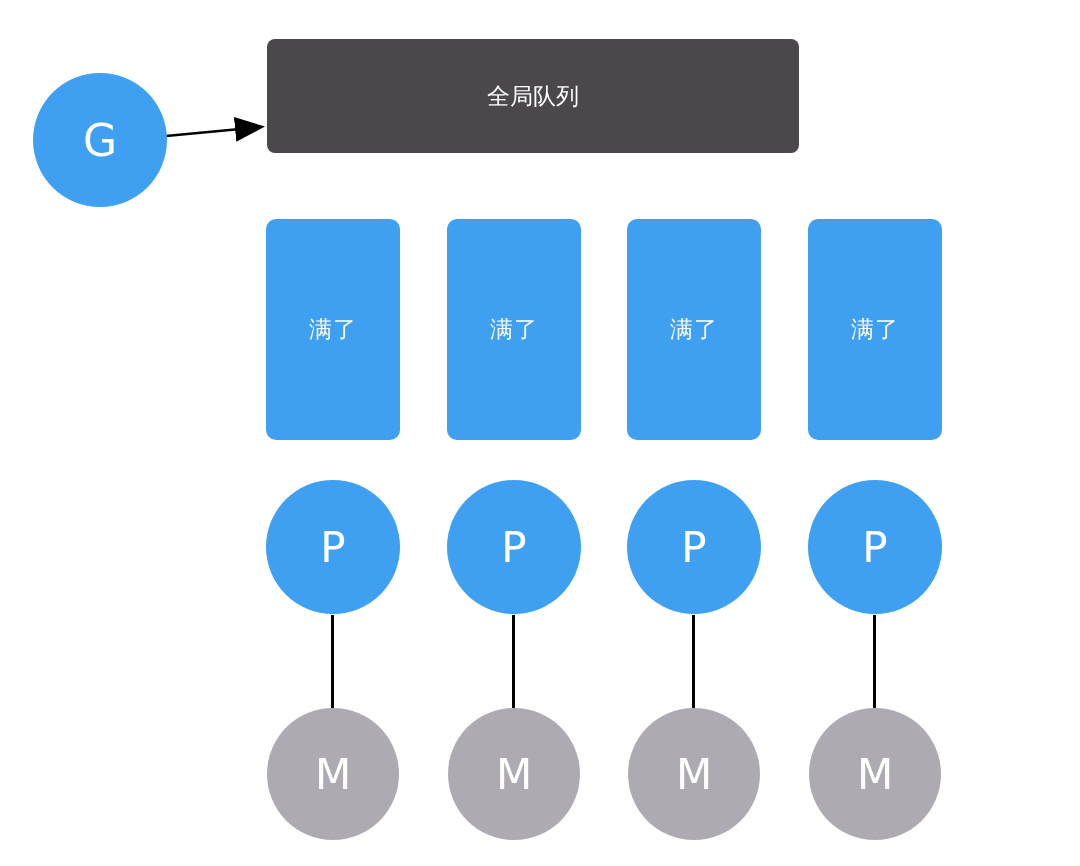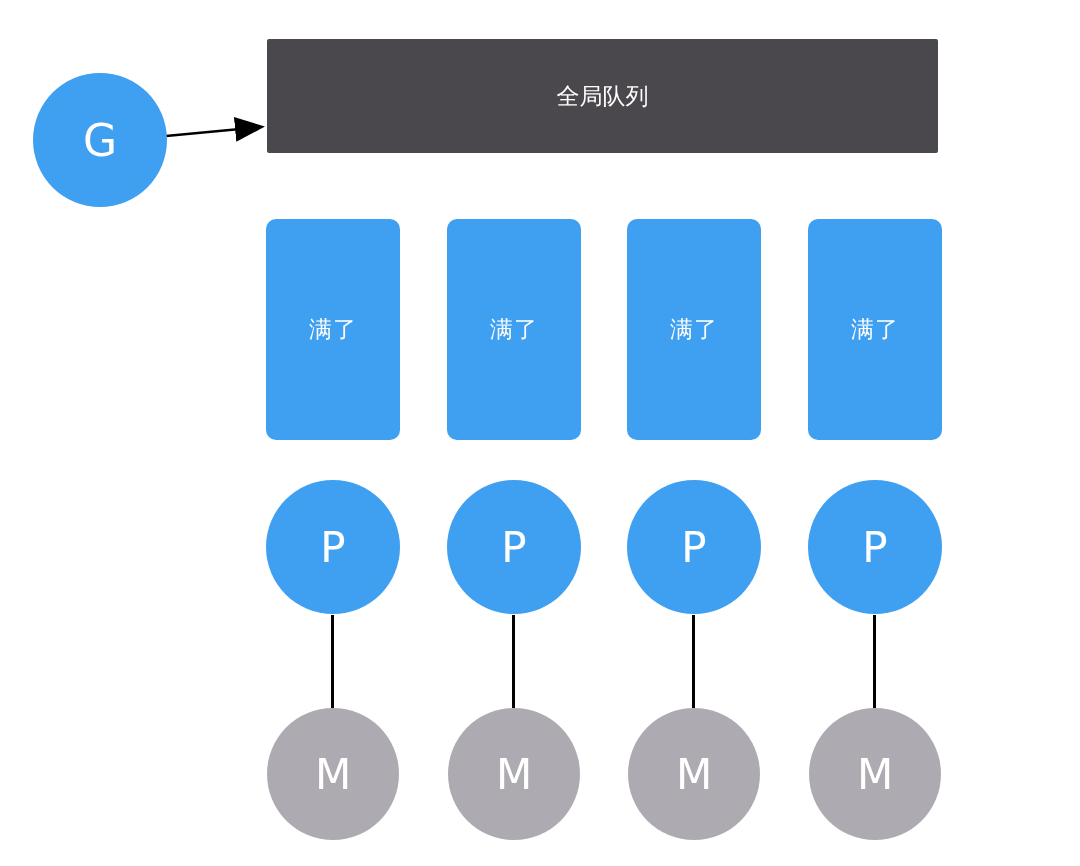--- a/index.html
+++ b/index.html
@@ -34,23 +34,23 @@
     width: 134px;
     height: 134px;
     border-radius: 50%;
     background: var(--blue, #3FA0F2);
     font-size: 44px;
   }
   .global-queue {
     position: absolute;
     left: 267px;
     top: 39px;
-    width: 671px;
+    width: 532px;
     height: 114px;
-    border-radius: 2px;
+    border-radius: 8px;
     background: var(--dark, #4A474D);
     font-size: 23px;
   }
   .column {
     position: absolute;
     top: 219px;
     width: 134px;
     height: 622px;
   }
   .col-0 { left: 266px; }

